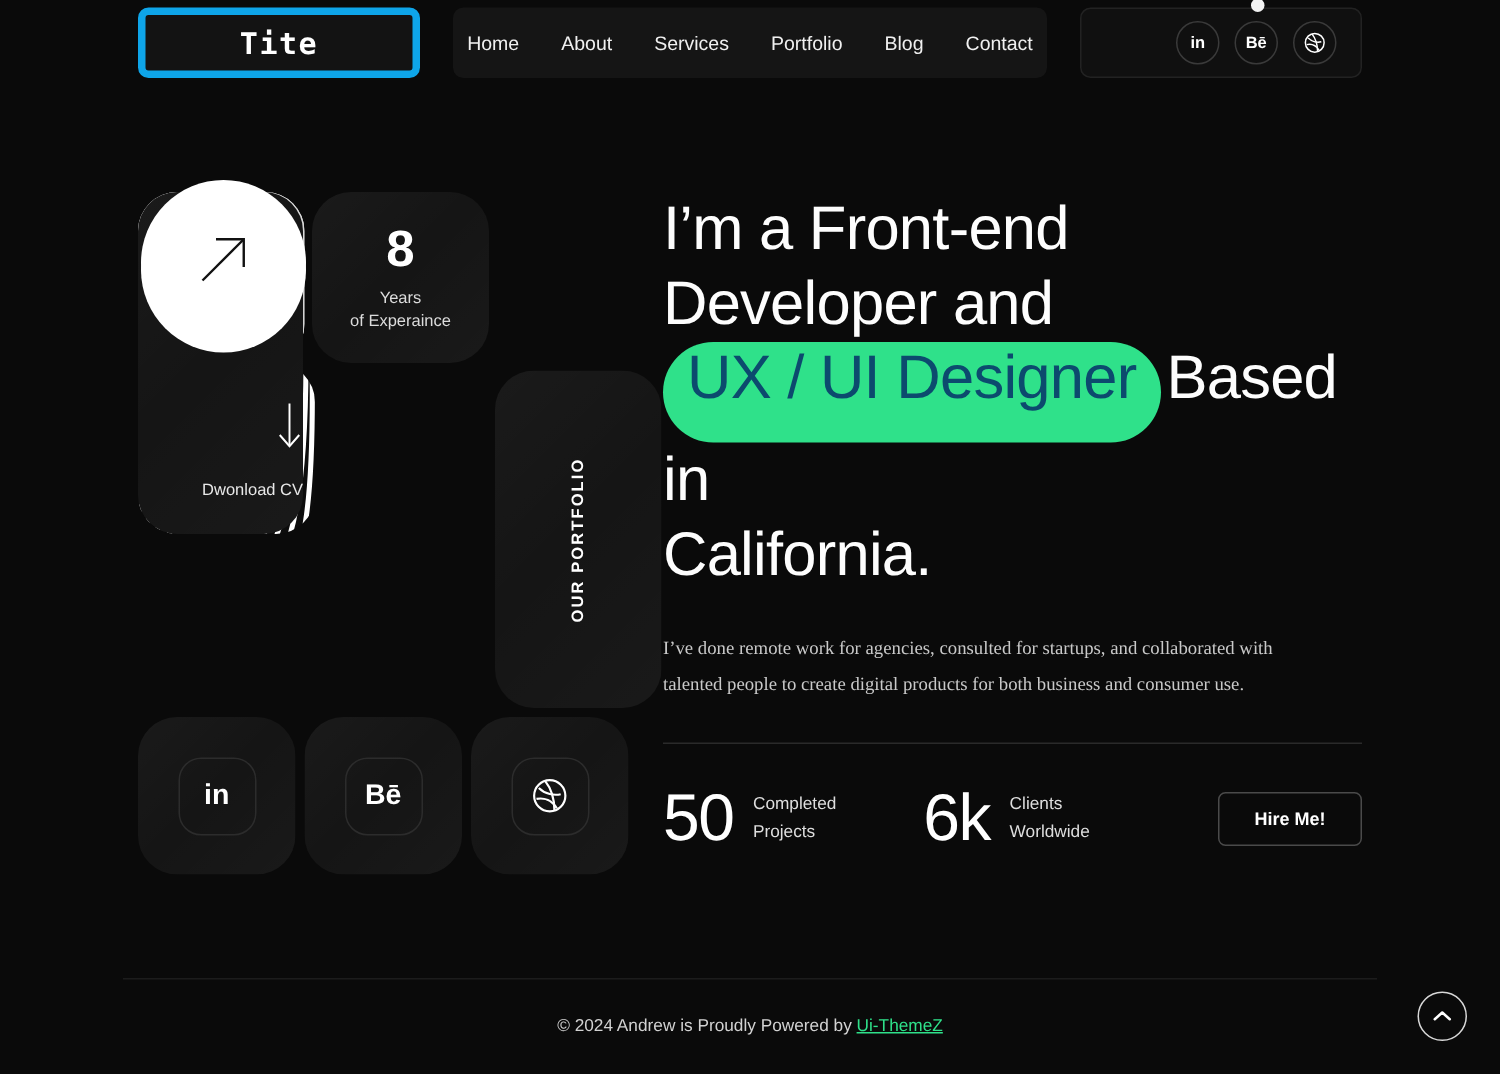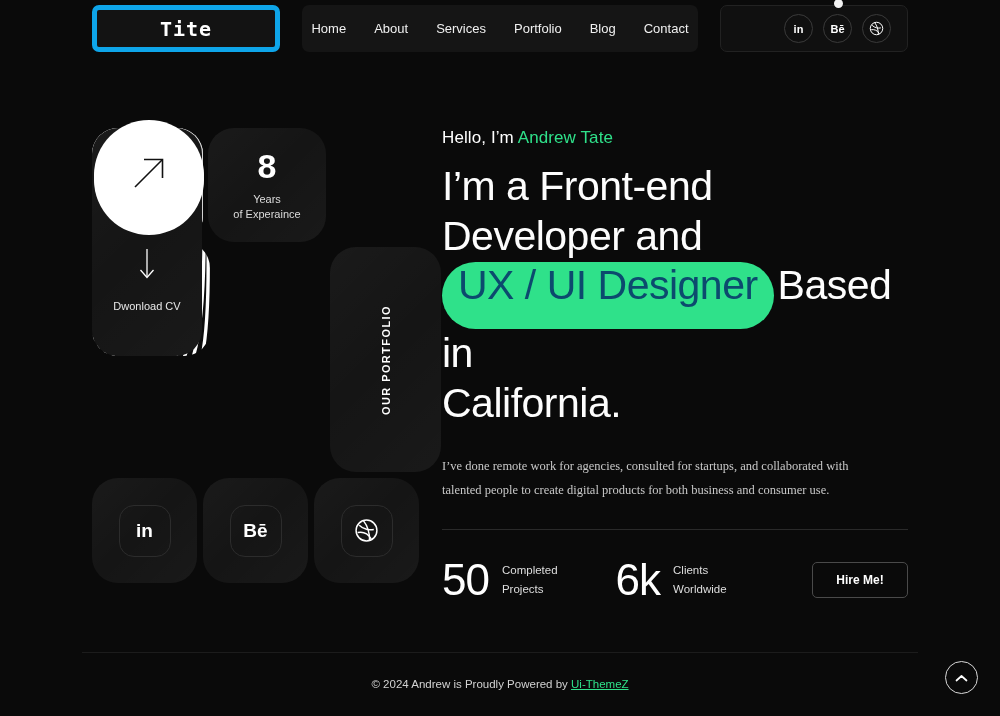--- a/index.html
+++ b/index.html
@@ -142,23 +142,23 @@
   }
   .about-label {
     font-size: 10.5px;
     font-weight: 700;
     letter-spacing: 0.8px;
     color: #111;
     white-space: nowrap;
   }
   .dl-wrap {
     position: absolute;
-    left: 0; top: 120px;
+    left: 0; top: 140px;
     width: 110px;
-    text-align: center;
+    text-align: right;
   }
   .dl-arrow { display: block; margin: 0 auto 12px; }
   .dl-text { font-size: 11px; color: #e8e8e8; }
 
   
   .card-years {
     left: 116px; top: 0;
     width: 118px; height: 114px;
     display: flex; flex-direction: column;
     align-items: center; justify-content: center;
@@ -525,23 +525,20 @@
           <path d="M5 7c4 4 10 5 14 4"></path>
           <path d="M3.5 14c5-1 10 1 13 6"></path>
           <path d="M9 2.5c4 5 6 12 6 19"></path>
         </svg>
       </div>
     </div>
   </div>
 
   <div class="hero">
 
-    <div class="hero-greet">
-      <span>Hello, I’m </span><span class="name">Andrew Tate</span>
-    </div>
 
     <h1 class="hero-title">
       <span>I’m a Front-end</span><br>
       <span>Developer and</span><br>
       <span class="pill">UX / UI Designer</span><span>Based in</span><br>
       <span>California.</span>
     </h1>
 
     <p class="hero-desc">I’ve done remote work for agencies, consulted for startups, and collaborated with talented people to create digital products for both business and consumer use.</p>
 

